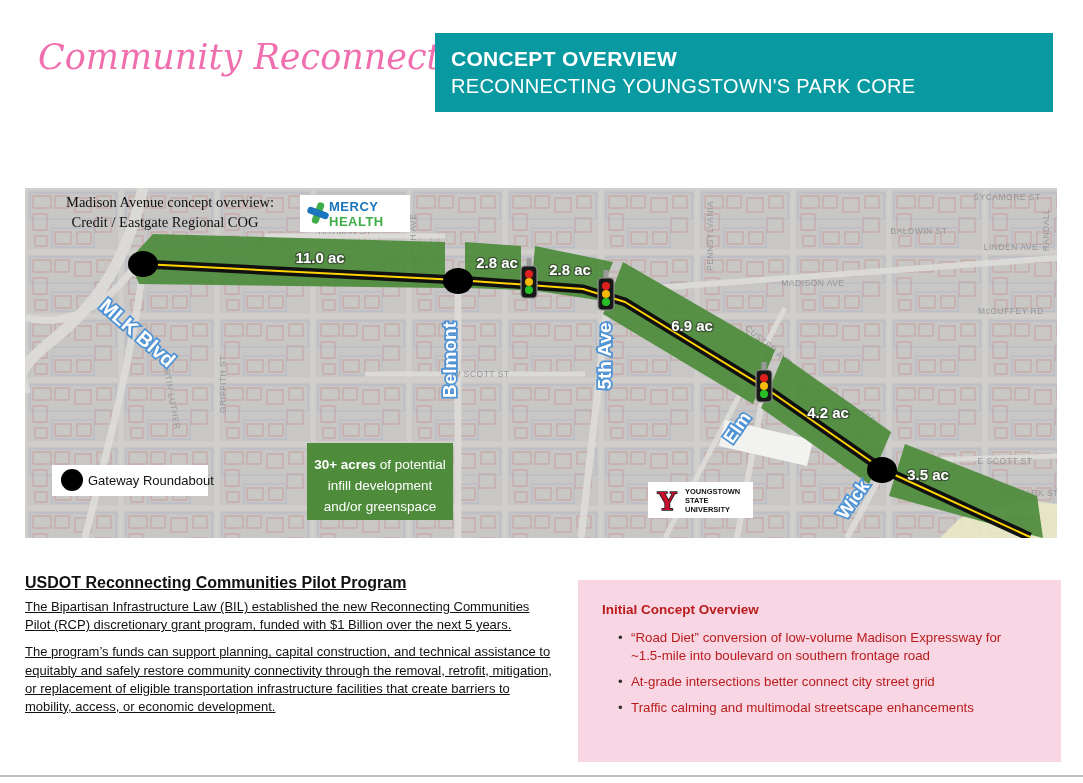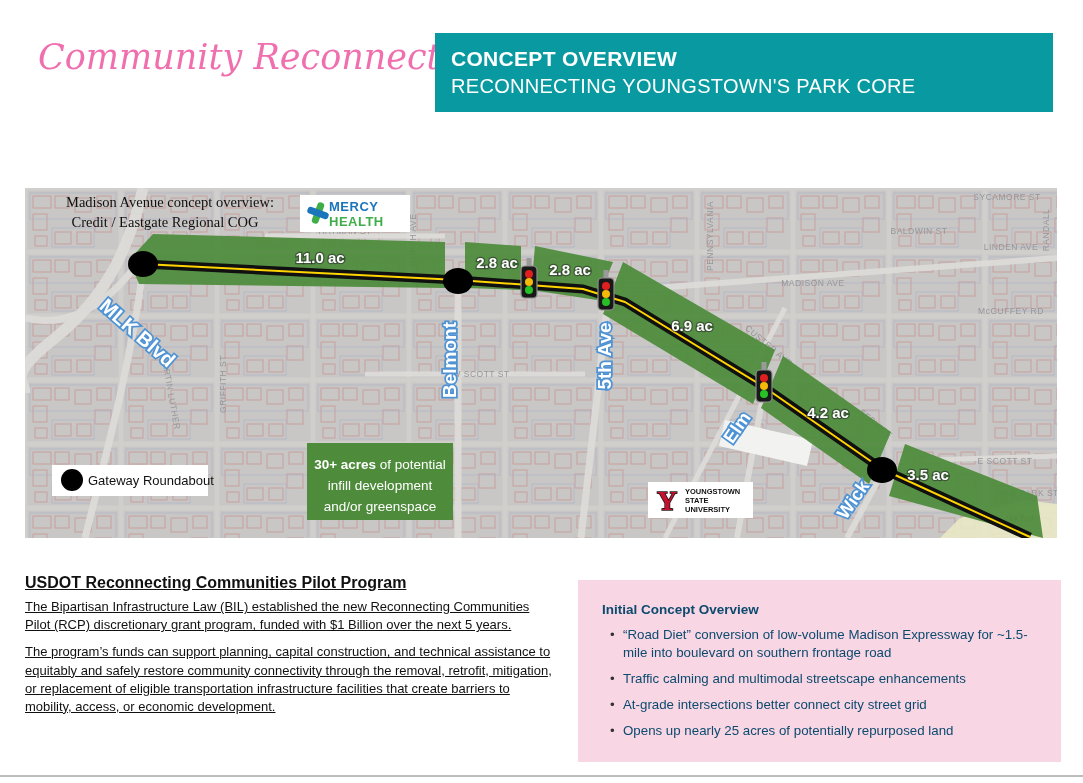--- a/index.html
+++ b/index.html
@@ -33,23 +33,23 @@
   .map{position:absolute;left:25px;top:188px;width:1032px;height:350px;}
   .map svg{display:block;}
 
   
   .left-col{position:absolute;left:25px;top:574px;width:532px;color:#111;text-decoration:underline;}
   .left-col h3{margin:0 0 6px 0;font-size:16px;font-weight:700;}
   .left-col p{margin:0 0 9px 0;font-size:13px;line-height:1.4;}
 
   
   .pink-panel{position:absolute;left:578px;top:580px;width:483px;height:182px;background:var(--pink_panel);
-    box-sizing:border-box;padding:22px 20px 0 24px;color:#0c4a6e;}
+    box-sizing:border-box;padding:22px 20px 0 24px;color:#b91c1c;}
   .pink-panel h4{margin:0 0 9px 0;font-size:13.5px;font-weight:700;}
-  .pink-panel ul{margin:4px;padding:0;list-style:none;}
+  .pink-panel ul{margin:12px;padding:0;list-style:none;}
   .pink-panel li{position:relative;padding-left:17px;font-size:13.3px;line-height:1.35;margin-bottom:8px;}
   .pink-panel li::before{content:"•";position:absolute;left:4px;top:0;color:#333;}
 
   .bottom-line{position:absolute;left:0;top:775px;width:1083px;height:2px;background:#bcbdbc;}
 
   
   .acre-label{font-family:"Liberation Sans",sans-serif;font-size:15px;font-weight:600;fill:#ffffff;
     paint-order:stroke;stroke:rgba(40,40,40,0.55);stroke-width:2.5px;text-anchor:middle;}
   .street-label{font-family:"Liberation Sans",sans-serif;font-weight:700;fill:#ffffff;
     paint-order:stroke;stroke:#4f93d4;stroke-width:3.5px;text-anchor:middle;}
@@ -232,20 +232,19 @@
   <div class="left-col">
     <h3>USDOT Reconnecting Communities Pilot Program</h3>
     <p>The Bipartisan Infrastructure Law (BIL) established the new Reconnecting Communities Pilot (RCP) discretionary grant program, funded with $1 Billion over the next 5 years.</p>
     <p>The program’s funds can support planning, capital construction, and technical assistance to equitably and safely restore community connectivity through the removal, retrofit, mitigation, or replacement of eligible transportation infrastructure facilities that create barriers to mobility, access, or economic development.</p>
   </div>
 
   <div class="pink-panel">
     <h4>Initial Concept Overview</h4>
     <ul>
       <li><span>“Road Diet” conversion of low-volume Madison Expressway for ~1.5-mile into boulevard on southern frontage road</span></li>
+      <li><span>At-grade intersections better connect city street grid</span></li>
       <li><span>Traffic calming and multimodal streetscape enhancements</span></li>
-      <li><span>At-grade intersections better connect city street grid</span></li>
-      <li><span>Opens up nearly 25 acres of potentially repurposed land</span></li>
     </ul>
   </div>
 
   <div class="bottom-line"></div>
 </div>
 
 </body></html>

